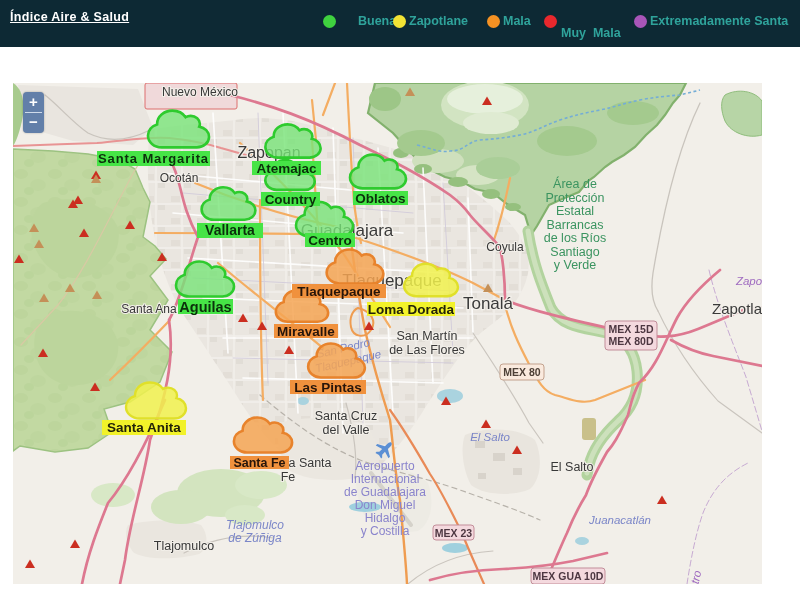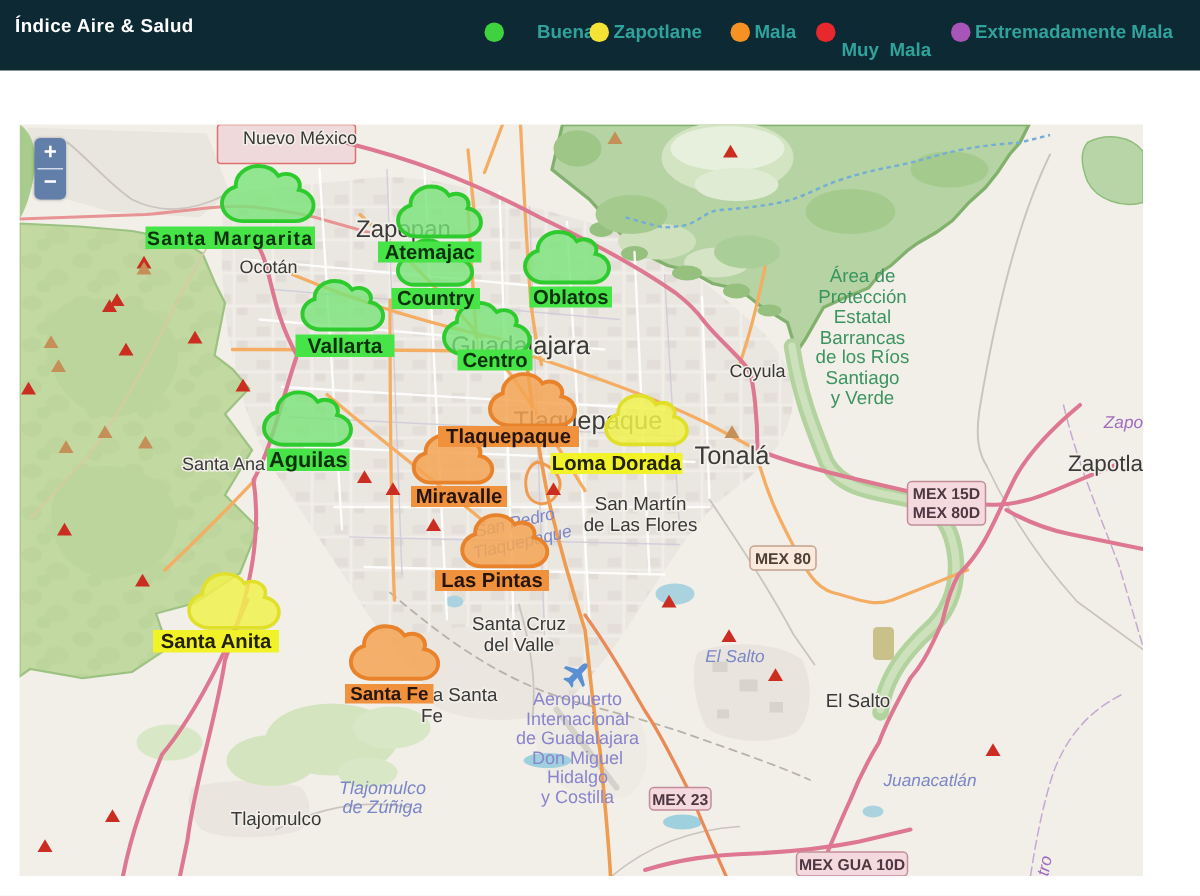--- a/index.html
+++ b/index.html
@@ -1,18 +1,18 @@
 <!DOCTYPE html>
 <html><head>
 <meta charset="utf-8">
 <style>
 html,body{margin:0;padding:0;background:#fff;width:800px;height:597px;overflow:hidden;
 font-family:"Liberation Sans",sans-serif;}
 #hdr{position:absolute;left:0;top:0;width:800px;height:47px;background:#0d2934;}
-#hdr .title{position:absolute;left:10px;top:10px;font-size:12.5px;font-weight:bold;color:#fff;letter-spacing:.3px;}
+#hdr .title{position:absolute;left:10px;top:10px;font-size:12.5px;font-weight:bold;color:#fff;letter-spacing:.3px;text-decoration:underline;}
 .lg{position:absolute;top:14px;height:14px;font-size:12.5px;font-weight:bold;color:#2fa39b;}
 .dot{position:absolute;width:13px;height:13px;border-radius:50%;top:14.5px;}
 #map{position:absolute;left:13px;top:83px;width:749px;height:501px;background:#f2efe9;overflow:hidden;}
 #zoomctl{position:absolute;left:10px;top:9px;width:21px;height:41px;background:#627fa9;border-radius:4px;z-index:50;
 box-shadow:0 0 2px rgba(0,0,0,.3);}
 #zoomctl .zb{position:absolute;left:0;width:21px;height:20px;color:#fff;text-align:center;font-weight:bold;font-size:15px;line-height:19px;}
 #zoomctl .sep{position:absolute;left:2px;right:2px;top:20px;height:1px;background:#cfdaEA;}
 </style>
 </head>
 <body>
@@ -20,21 +20,21 @@
   <div class="title">Índice Aire &amp; Salud</div>
   <div class="dot" style="left:323px;background:#3fd23f;"></div>
   <div class="lg" style="left:358px;text-align:right;">Buena</div>
   <div class="dot" style="left:393px;background:#f2e334;"></div>
   <div class="lg" style="left:409px;">Zapotlane</div>
   <div class="dot" style="left:487px;background:#f59223;"></div>
   <div class="lg" style="left:503px;">Mala</div>
   <div class="dot" style="left:544px;background:#e8282d;"></div>
   <div class="lg" style="left:561px;margin-top:12px;">Muy&nbsp;&nbsp;Mala</div>
   <div class="dot" style="left:634px;background:#a855b8;"></div>
-  <div class="lg" style="left:650px;">Extremadamente Mala</div>
+  <div class="lg" style="left:650px;">Extremadamente Santa</div>
 </div>
 <div id="map">
 <svg id="msvg" width="749" height="501" viewBox="0 0 749 501" xmlns="http://www.w3.org/2000/svg">
 <defs>
 <symbol id="cl" viewBox="0 0 64 44" overflow="visible">
 <path vector-effect="non-scaling-stroke" d="M 0 28.88 c 0 6.83 6.45 12.38 14.4 12.38 H 51.2 c 7.07 0 12.8 -4.92 12.8 -11 c 0 -5.32 -4.4 -9.76 -10.24 -10.78 c 0.41 -0.92 0.64 -1.92 0.64 -2.97 c 0 -4.55 -4.3 -8.25 -9.6 -8.25 c -1.97 0 -3.81 0.52 -5.33 1.39 C 36.7 5.52 31.53 2.75 25.6 2.75 C 16.76 2.75 9.6 8.9 9.6 16.5 c 0 0.23 0.01 0.46 0.02 0.7 C 4.02 18.89 0 23.48 0 28.88 z"></path>
 </symbol>
 <pattern id="fortex" width="34" height="28" patternUnits="userSpaceOnUse">
 <ellipse cx="8" cy="7" rx="7" ry="5" fill="#afcb8e"></ellipse>
 <ellipse cx="25" cy="18" rx="8" ry="6" fill="#b4cf94"></ellipse>

